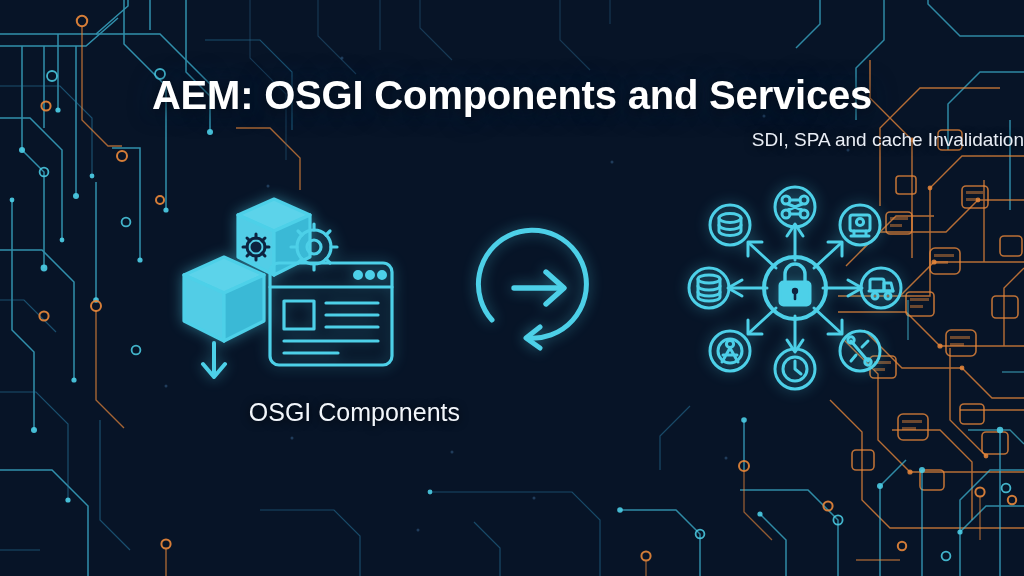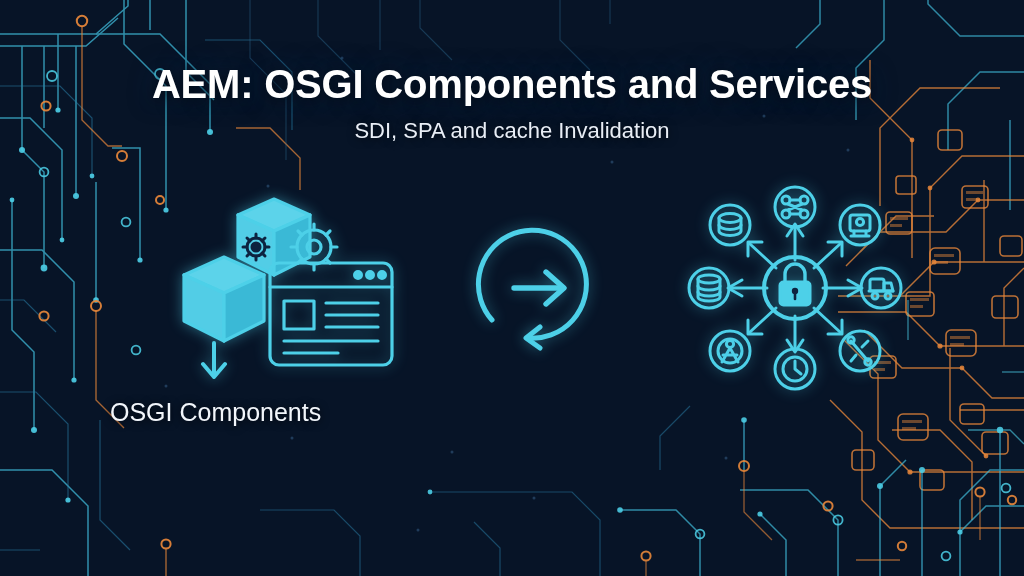--- a/index.html
+++ b/index.html
@@ -21,40 +21,41 @@
   }
   
   .circuit-layer {
     position:absolute; inset:0;
     pointer-events:none;
   }
   .circuit-layer svg { display:block; width:1024px; height:576px; }
 
   
   .title-block {
-    position:absolute; left:0; right:0; top:62px;
+    position:absolute; left:0; right:0; top:73px;
     text-align:center; z-index:6;
   }
   .slide-title {
     font-size:40px; font-weight:bold; color:#ffffff;
     letter-spacing:-0.2px;
     text-shadow:0 2px 14px rgba(0,0,0,.75), 0 0 26px rgba(20,60,110,.55);
   }
   .slide-subtitle {
     margin-top:11px;
-    font-size:22px; font-weight:400; color:#e9eef6;
+    font-size:19px; font-weight:400; color:#e9eef6;
     text-shadow:0 1px 8px rgba(0,0,0,.7);
+    text-align:right;
   }
 
   
   .stage {
     position:absolute; left:0; right:0; top:188px; height:260px;
     z-index:5;
   }
-  .col { position:absolute; text-align:left; }
+  .col { position:absolute; text-align:right; }
   .col-left   { left:110px;  width:350px; }
   .col-center { left:455px;  width:170px; }
   .col-right  { left:630px;  width:330px; }
 
   .icon-well { height:200px; display:flex; align-items:center; justify-content:center; }
   .icon-well svg { overflow:visible; filter:drop-shadow(0 0 7px rgba(77,208,232,.45)); }
 
   .col-label {
     font-size:25px; color:#f2f6fb; font-weight:400;
     text-shadow:0 1px 8px rgba(0,0,0,.8);

